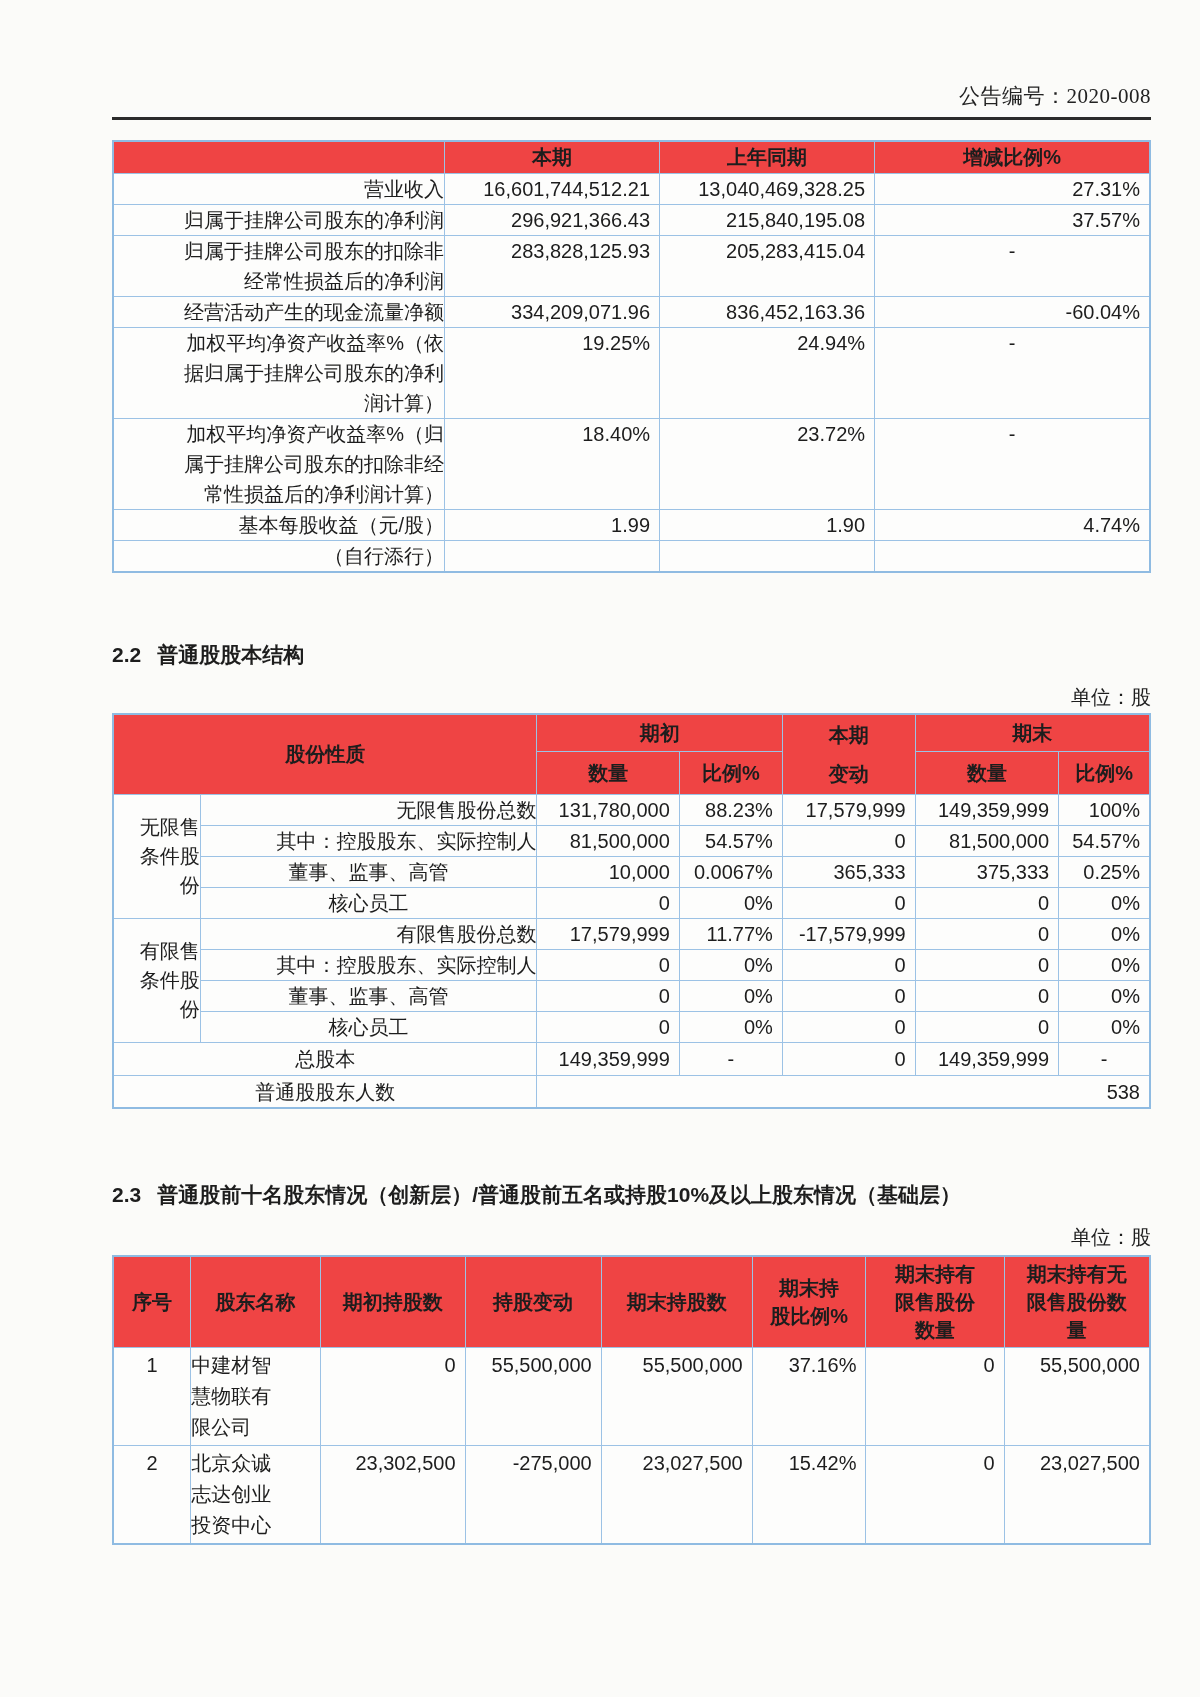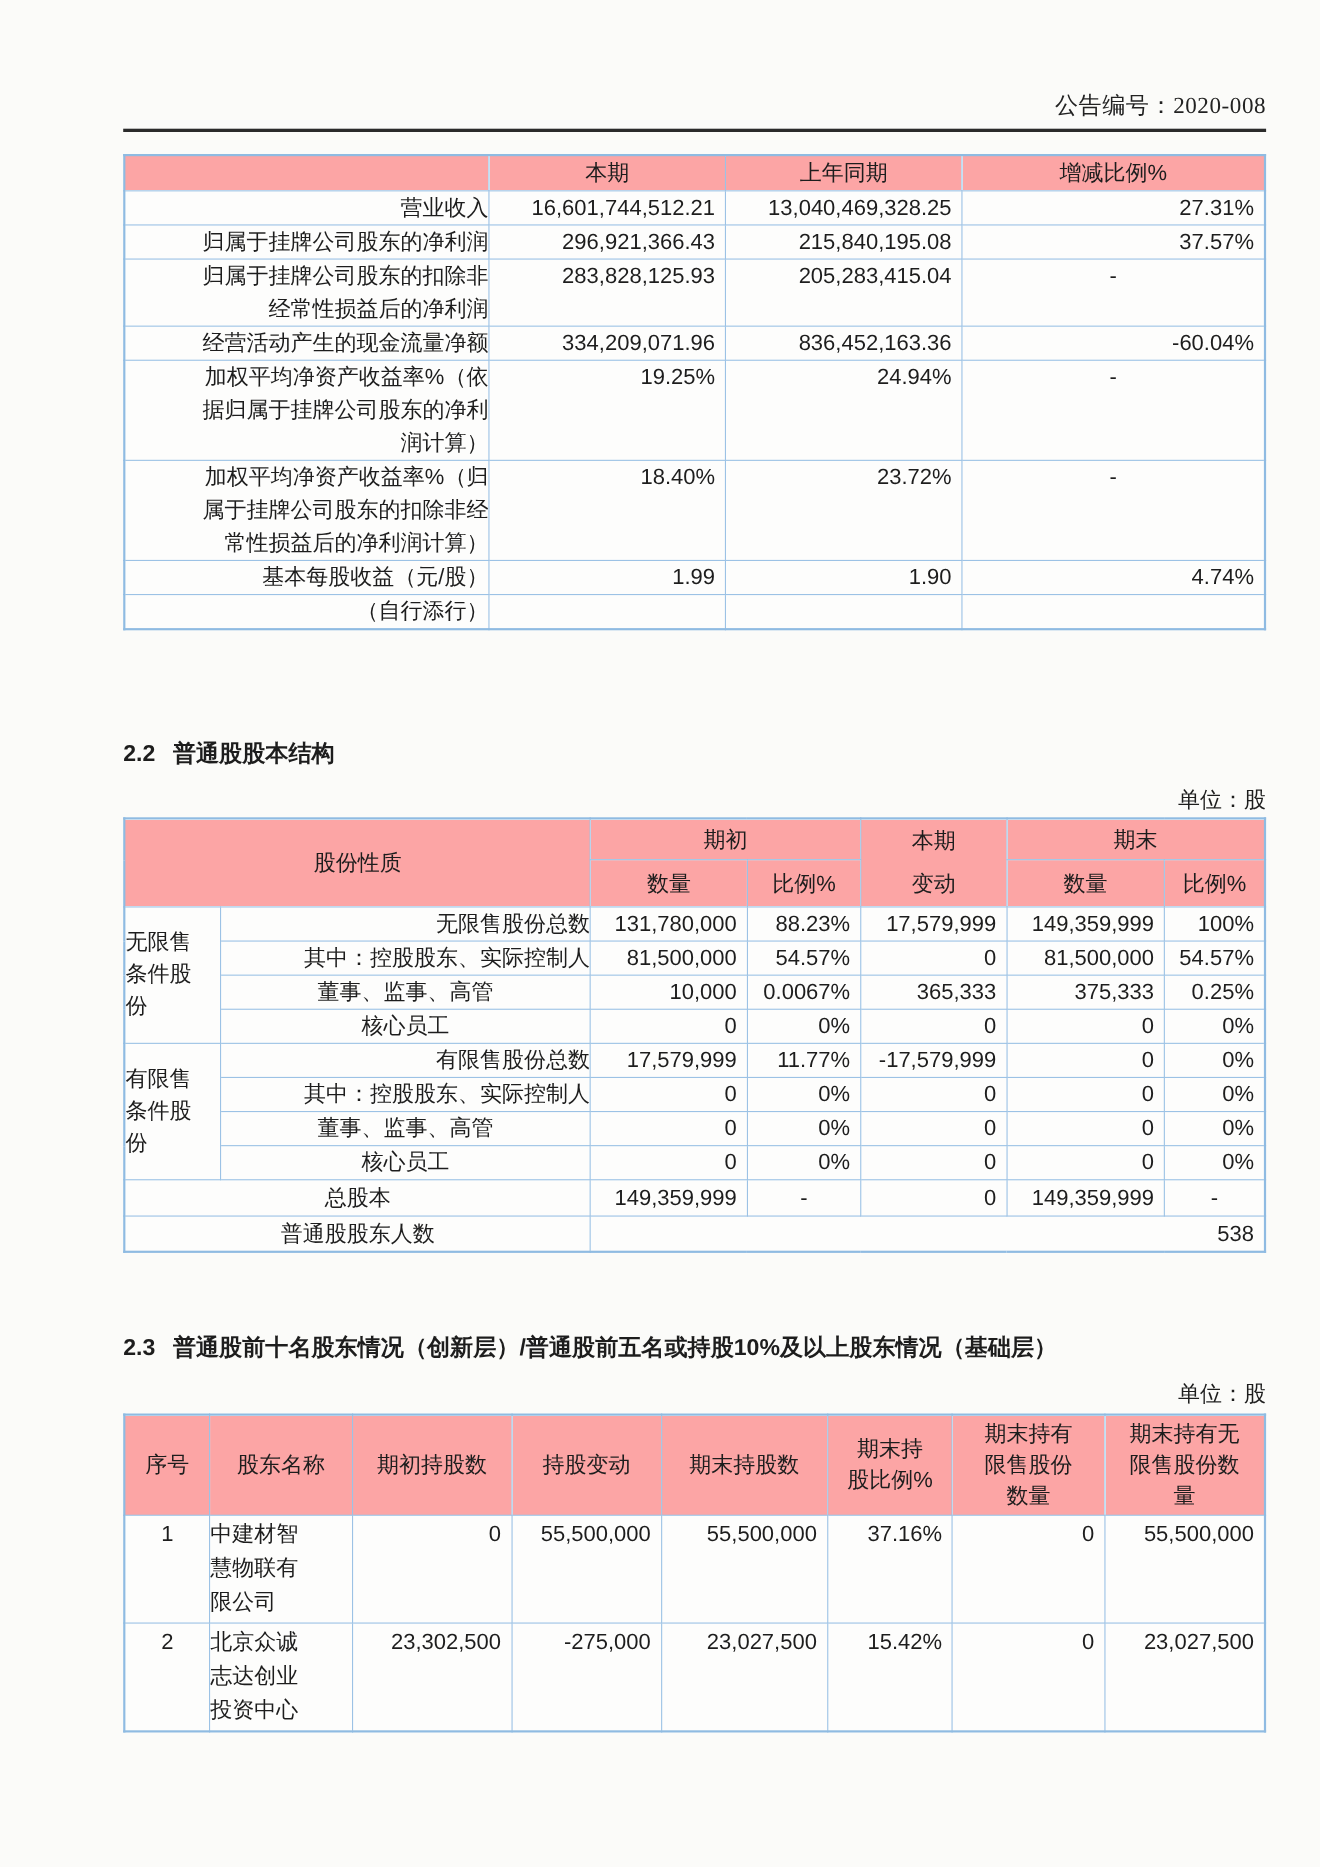--- a/index.html
+++ b/index.html
@@ -9,44 +9,44 @@
     font-family:"Liberation Sans","DejaVu Sans",sans-serif;
   }
   .content{padding:0 49px 0 112px}
   .doc-num{
     padding-top:82px;text-align:right;font-size:21px;color:#222;
     font-family:"Liberation Serif","DejaVu Serif",serif;letter-spacing:.5px;
   }
   .rule{margin-top:7px;border-top:3px solid #2b2b2b;height:0}
   table{border-collapse:collapse;table-layout:fixed;width:100%;background:#fdfdfc;border:2px solid #8fbbe2}
   td,th{border:1px solid #9cc2e5;overflow:hidden;padding:0}
-  th{background:#fca5a5;font-weight:normal}
+  th{background:#ef4444;font-weight:bold}
   .pre{white-space:pre-line}
   .lbl{text-align:right;padding-left:9px;white-space:pre-line}
   .num{text-align:right;padding-right:9px}
   .ctr{text-align:center}
 
   
   .t1{margin-top:20px;font-size:20px}
   .t1 th{height:31px;font-size:20px;text-align:center}
   .t1 td{line-height:30px;vertical-align:top}
 
   
-  .h2{margin-top:98px;font-size:21px;font-weight:bold}
+  .h2{margin-top:68px;font-size:21px;font-weight:bold}
   .h2 .n{margin-right:16px}
   .h23{margin-top:72px}
   .unit{margin-top:15px;text-align:right;font-size:20px}
 
   
   .t2{margin-top:2px;font-size:20px}
   .t2 thead tr.r1 th{height:36px;text-align:center}
   .t2 thead tr.r2 th{height:42px;text-align:center}
   .t2 thead th.chg{line-height:39px;vertical-align:middle}
   .t2 td{height:30px;line-height:30px;vertical-align:middle}
-  .t2 td.grp{white-space:pre-line;text-align:left;line-height:29px;vertical-align:middle}
+  .t2 td.grp{white-space:pre-line;text-align:right;line-height:29px;vertical-align:middle}
   .t2 tr.total td{height:32px;font-weight:normal}
   .t2 tr.holders td{height:31px;font-weight:normal}
 
   
   .t3{margin-top:4px;font-size:20px}
   .t3 th{white-space:pre-line;line-height:28px;padding:3px 2px;vertical-align:middle;text-align:center}
   .t3 td{height:95px;vertical-align:top;line-height:31px;padding-top:2px}
   .t3 td.name{text-align:left;white-space:pre-line}
 </style>
 </head>

